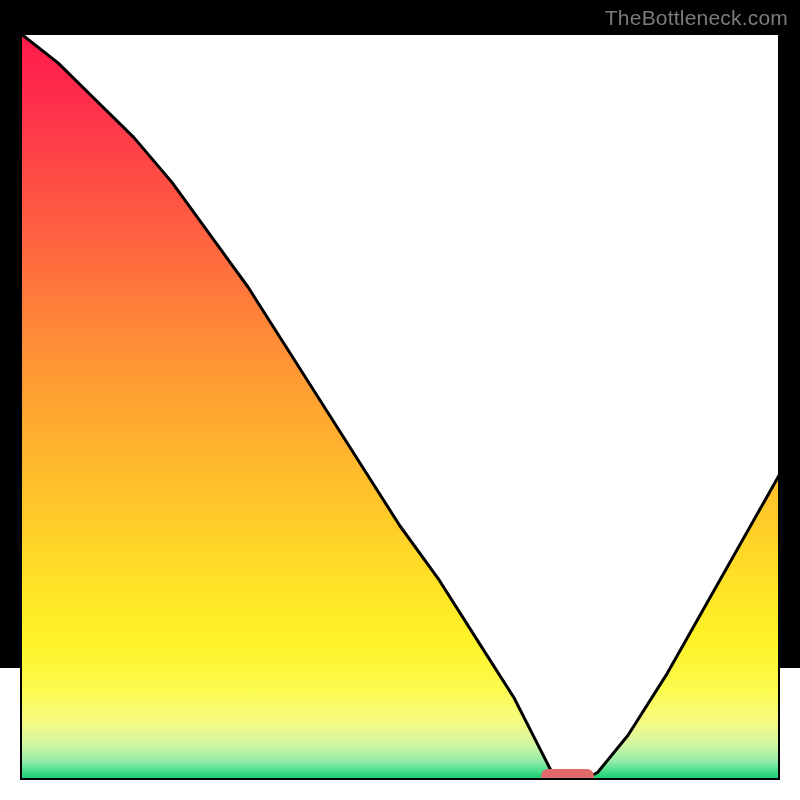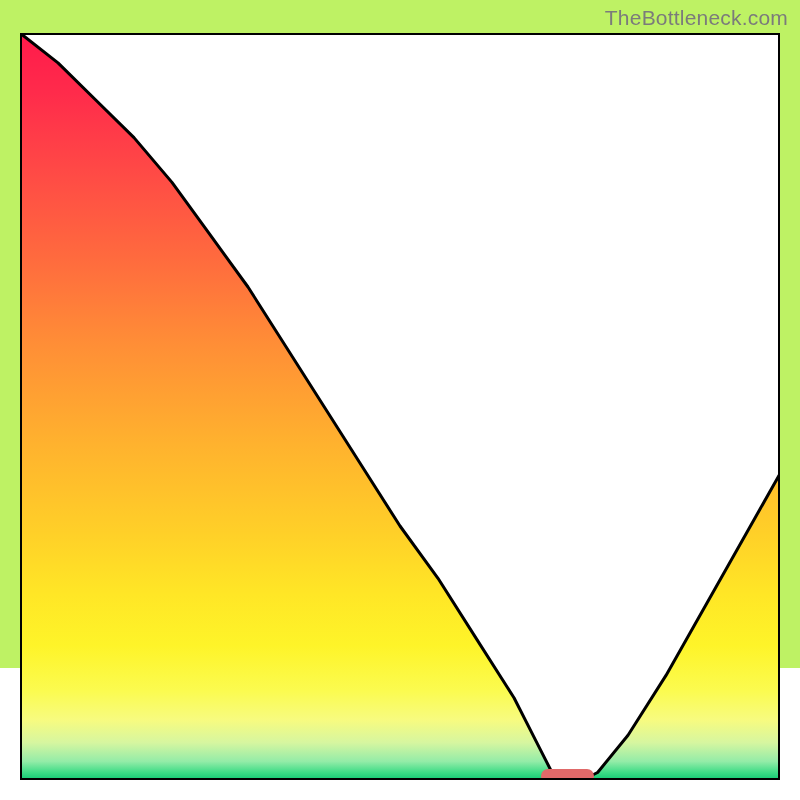--- a/index.html
+++ b/index.html
@@ -8,21 +8,21 @@
     width: 800px;
     height: 800px;
     overflow: hidden;
     background: #ffffff;
     font-family: Arial, Helvetica, sans-serif;
   }
   .frame {
     width: 800px;
     height: 668px;
     position: relative;
-    background: #bef264;
+    background: #000000;
   }
   .plot-area {
     position: absolute;
     left: 20px;
     top: 33px;
     width: 760px;
     height: 747px;
     box-sizing: border-box;
     overflow: hidden;
   }

